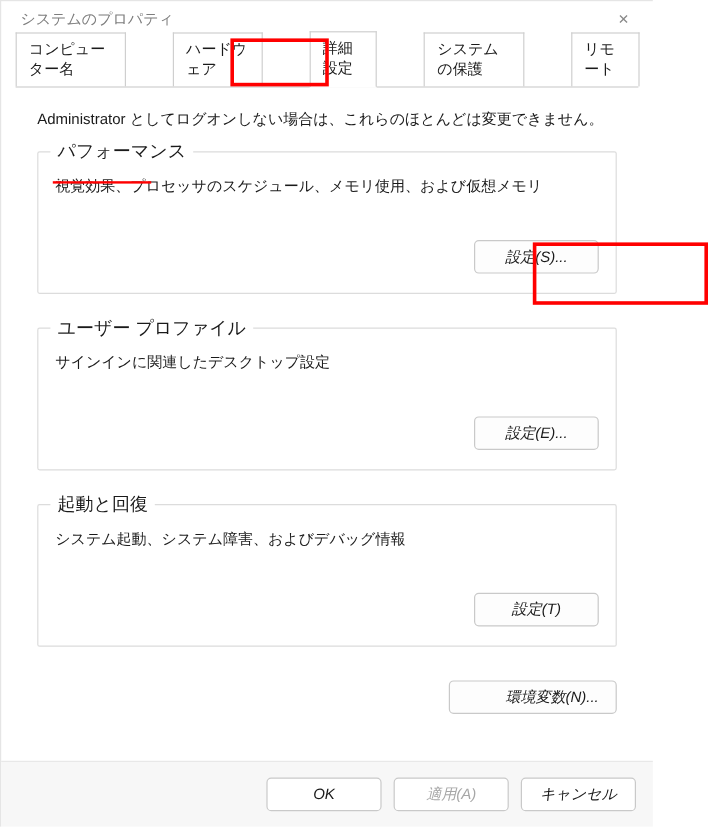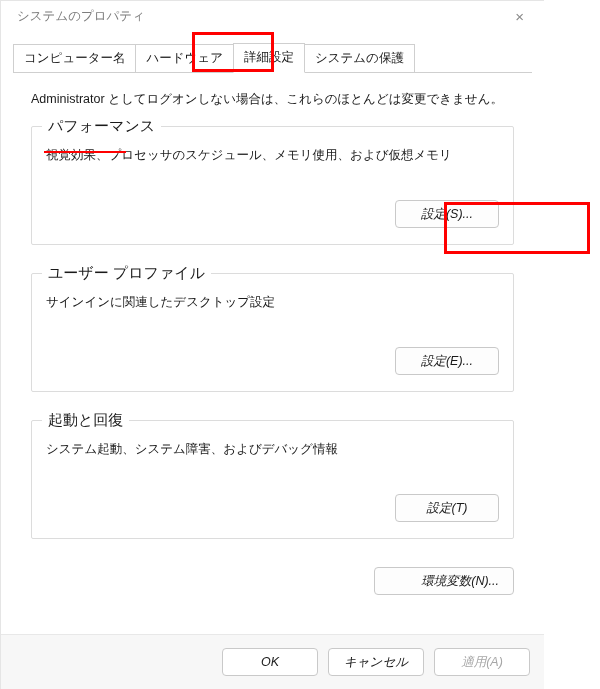--- a/index.html
+++ b/index.html
@@ -46,20 +46,21 @@
     user-select: none;
   }
 
   
   .tabstrip {
     position: relative;
     margin: 12px 12px 0 12px;
     display: flex;
     align-items: flex-end;
     height: 29px;
+    gap: 40px;
   }
   .tab {
     box-sizing: border-box;
     border: 1px solid #cfcfcf;
     border-bottom: none;
     background: #ffffff;
     padding: 5px 10px 5px 10px;
     font-size: 12.5px;
     color: #1a1a1a;
     margin-right: -1px;
@@ -203,20 +204,21 @@
   <div class="titlebar">
     <span class="title-text">システムのプロパティ</span>
     <span class="close-x">×</span>
   </div>
 
   <div class="tabstrip">
     <div class="tab">コンピューター名</div>
     <div class="tab">ハードウェア</div>
     <div class="tab active">詳細設定</div>
     <div class="tab">システムの保護</div>
+    <div class="tab">リモート</div>
   </div>
   <div class="tabpanel-border"></div>
 
   <div class="hl-tab" style="left:191px; top:31px; width:82px; height:40px;"></div>
 
   <div class="tabpanel">
 
     <div class="info-text">Administrator としてログオンしない場合は、これらのほとんどは変更できません。</div>
 
     <div class="groupbox" style="margin-top:4px;">
@@ -248,17 +250,17 @@
     </div>
 
   </div>
 
   <div class="hl-btn" style="left:443px; top:201px; width:146px; height:52px;"></div>
 
   <div class="hl-underline" style="left:43px; top:150px; width:82px;"></div>
 
   <div class="dialog-buttons">
     <button class="win">OK</button>
+    <button class="win" disabled="">適用(A)</button>
     <button class="win">キャンセル</button>
-    <button class="win" disabled="">適用(A)</button>
   </div>
 
 </div>
 
 </body></html>

